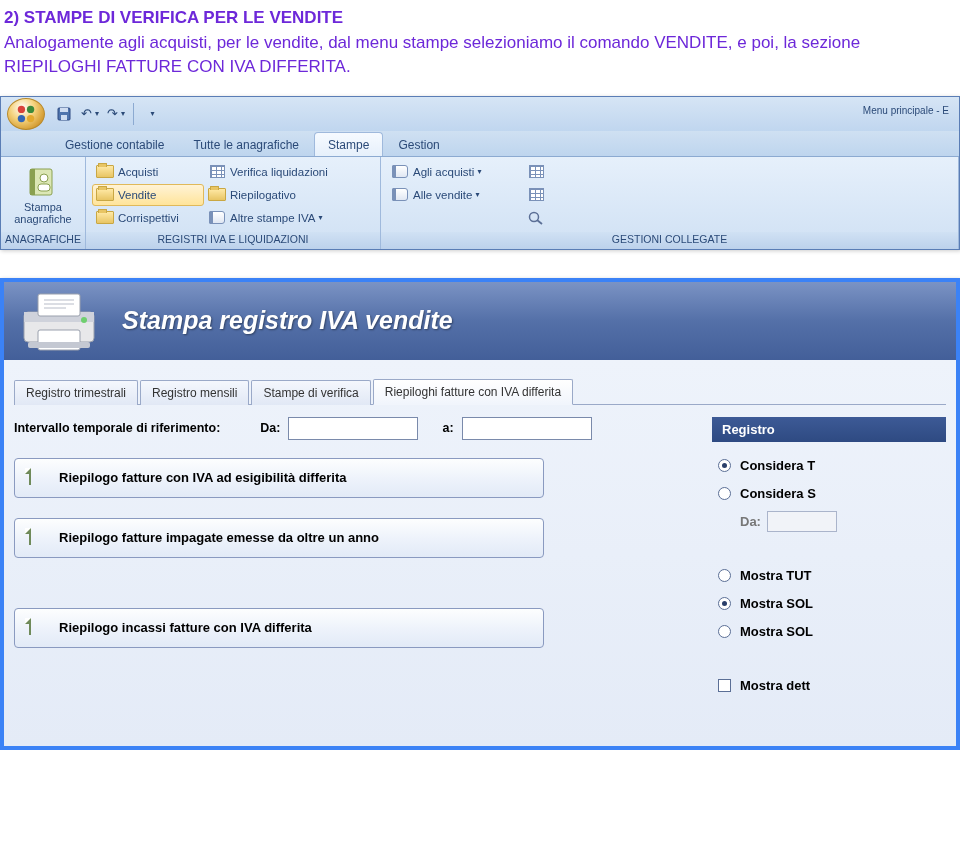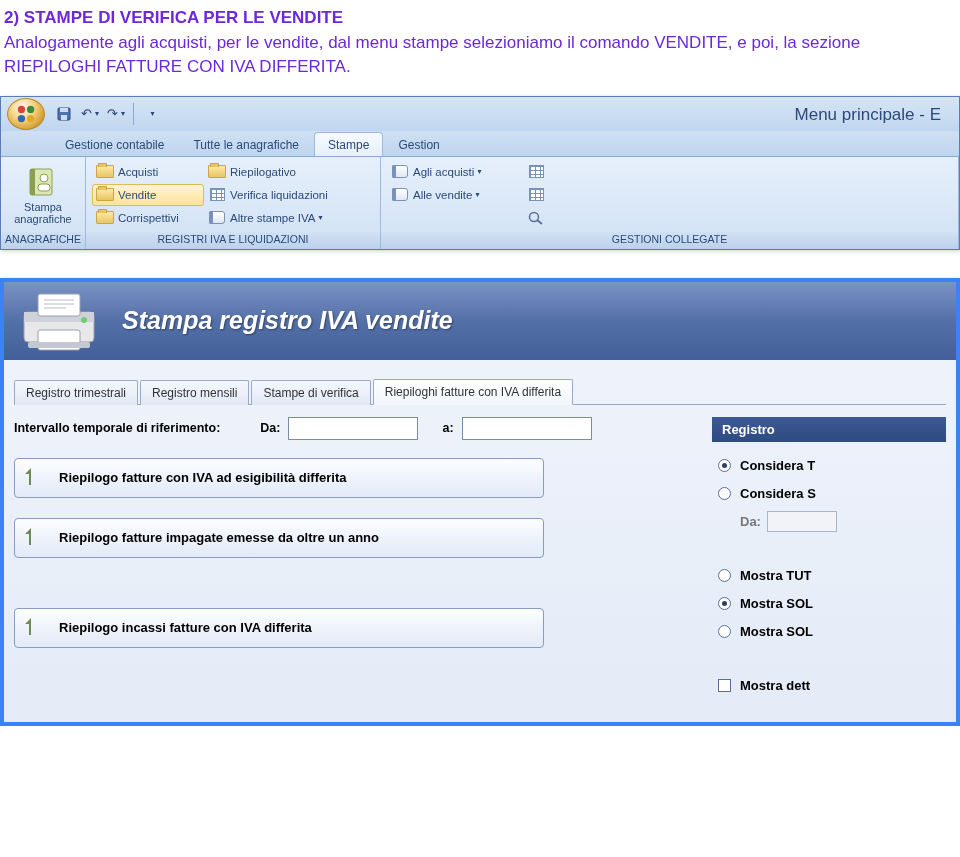--- a/index.html
+++ b/index.html
@@ -8,21 +8,21 @@
   .doc-text { padding:6px 4px 10px 4px; font-size:17px; line-height:1.45; color:#6d28d9; }
   .doc-text .title { font-weight:700; }
   
   
   .app1 { border:1px solid #5a7db5; box-shadow:1px 1px 4px rgba(0,0,0,0.2); margin:6px 0 28px 0; }
   .qat { height:34px; background:linear-gradient(#d6e5f5,#c0d6ef); display:flex; align-items:center; position:relative; }
   .office-btn { width:38px; height:32px; margin:1px 6px; border-radius:50%; background:radial-gradient(circle at 40% 30%,#fff,#f5d37e 40%,#d9a43c 70%,#b37416); border:1px solid #b88a2c; display:flex; align-items:center; justify-content:center; }
   .office-btn svg { width:22px; height:22px; }
   .qat-btn { width:22px; height:22px; margin:0 2px; border:1px solid transparent; border-radius:3px; display:flex; align-items:center; justify-content:center; color:#2b4a78; font-size:13px; }
   .qat-sep { width:1px; height:22px; background:#8caad1; margin:0 4px; }
-  .qat-title { position:absolute; right:18px; top:8px; font-size:17px; color:#2b4a78; }
+  .qat-title { position:absolute; right:10px; top:8px; font-size:10px; color:#2b4a78; }
   
   .tabstrip { height:26px; background:linear-gradient(#cfe0f2,#bed5ee); display:flex; align-items:flex-end; padding-left:50px; border-bottom:1px solid #8caad1; }
   .rtab { padding:5px 13px 4px; font-size:12px; color:#2b4a78; border:1px solid transparent; border-bottom:none; border-radius:4px 4px 0 0; margin-right:1px; cursor:pointer; }
   .rtab.active { background:linear-gradient(#f6faff,#e6f0fb); border-color:#9fb9dc; }
   
   .ribbon-body { height:92px; background:linear-gradient(#e6f0fb,#d3e3f5 85%,#bcd1eb); display:flex; }
   .rgroup { border-right:1px solid #9fb9dc; height:100%; display:flex; flex-direction:column; position:relative; }
   .rgroup-content { flex:1; display:flex; padding:4px 6px 2px; }
   .rgroup-label { height:17px; font-size:10.5px; color:#2b4a78; text-align:center; background:linear-gradient(#d0e1f4,#bcd1eb); padding-top:1px; }
   
@@ -40,21 +40,21 @@
   .book-ico { width:16px; height:13px; background:linear-gradient(#fff,#e0e7f3); border:1px solid #7a91b8; border-radius:1px 3px 3px 1px; position:relative; }
   .book-ico:before{ content:""; position:absolute; left:0; top:0; bottom:0; width:3px; background:#7a91b8; }
   .grid-ico { width:15px; height:13px; background:#fff; border:1px solid #7a91b8; background-image:linear-gradient(#7a91b8 1px,transparent 1px),linear-gradient(90deg,#7a91b8 1px,transparent 1px); background-size:5px 4px; }
   
   
   .app2 { border:4px solid #3b82f6; box-shadow:1px 1px 4px rgba(0,0,0,0.2); }
   .app2-header { height:78px; background:linear-gradient(#7b93c4,#5470a8 50%,#435f99); display:flex; align-items:center; padding-left:12px; }
   .printer-ico { width:90px; height:62px; margin-right:16px; position:relative; }
   .app2-title { font-size:25px; font-weight:700; font-style:italic; color:#fff; text-shadow:1px 1px 2px rgba(0,0,0,0.4); }
   
-  .app2-body { background:linear-gradient(#eef3fb,#e4ebf7); padding:18px 10px 22px; }
+  .app2-body { background:linear-gradient(#eef3fb,#e4ebf7); padding:18px 10px 46px; }
   .subtab-row { display:flex; align-items:flex-end; height:27px; margin-bottom:12px; border-bottom:1px solid #9aa9c8; }
   .subtab { padding:5px 11px; font-size:12px; color:#333; background:linear-gradient(#f4f7fd,#e1e8f5); border:1px solid #9aa9c8; border-bottom:none; border-radius:2px 2px 0 0; margin-right:2px; cursor:pointer; position:relative; bottom:-1px; }
   .subtab.active { background:linear-gradient(#fff,#f1f5fc); border-bottom:1px solid #f1f5fc; font-weight:400; }
   
   .form-row { display:flex; align-items:center; gap:8px; font-size:12.5px; font-weight:700; color:#000; margin-bottom:18px; }
   .lbl { font-weight:700; }
   .txt-in { height:23px; width:130px; border:1px solid #7a8aab; background:#fff; padding:0 4px; font-size:12px; }
   .left-col { flex:0 0 560px; display:flex; flex-direction:column; gap:20px; }
   .right-col { flex:1; }
   
@@ -150,29 +150,29 @@
           <div class="small-btn">
               <span class="ico">
                 <span class="folder-ico"></span>
               </span>
               <span>Corrispettivi</span>
             </div>
         </div>
         <div class="small-col" style="width:170px;">
           <div class="small-btn">
               <span class="ico">
+                <span class="grid-ico"></span>
+              </span>
+              <span>Verifica liquidazioni</span>
+            </div>
+          <div class="small-btn">
+              <span class="ico">
                 <span class="folder-ico"></span>
               </span>
               <span>Riepilogativo</span>
-            </div>
-          <div class="small-btn">
-              <span class="ico">
-                <span class="grid-ico"></span>
-              </span>
-              <span>Verifica liquidazioni</span>
             </div>
           <div class="small-btn">
               <span class="ico">
                 <span class="book-ico"></span>
               </span>
               <span>Altre stampe IVA</span>
               <span class="caret">▾</span>
             </div>
         </div>
       </div>

